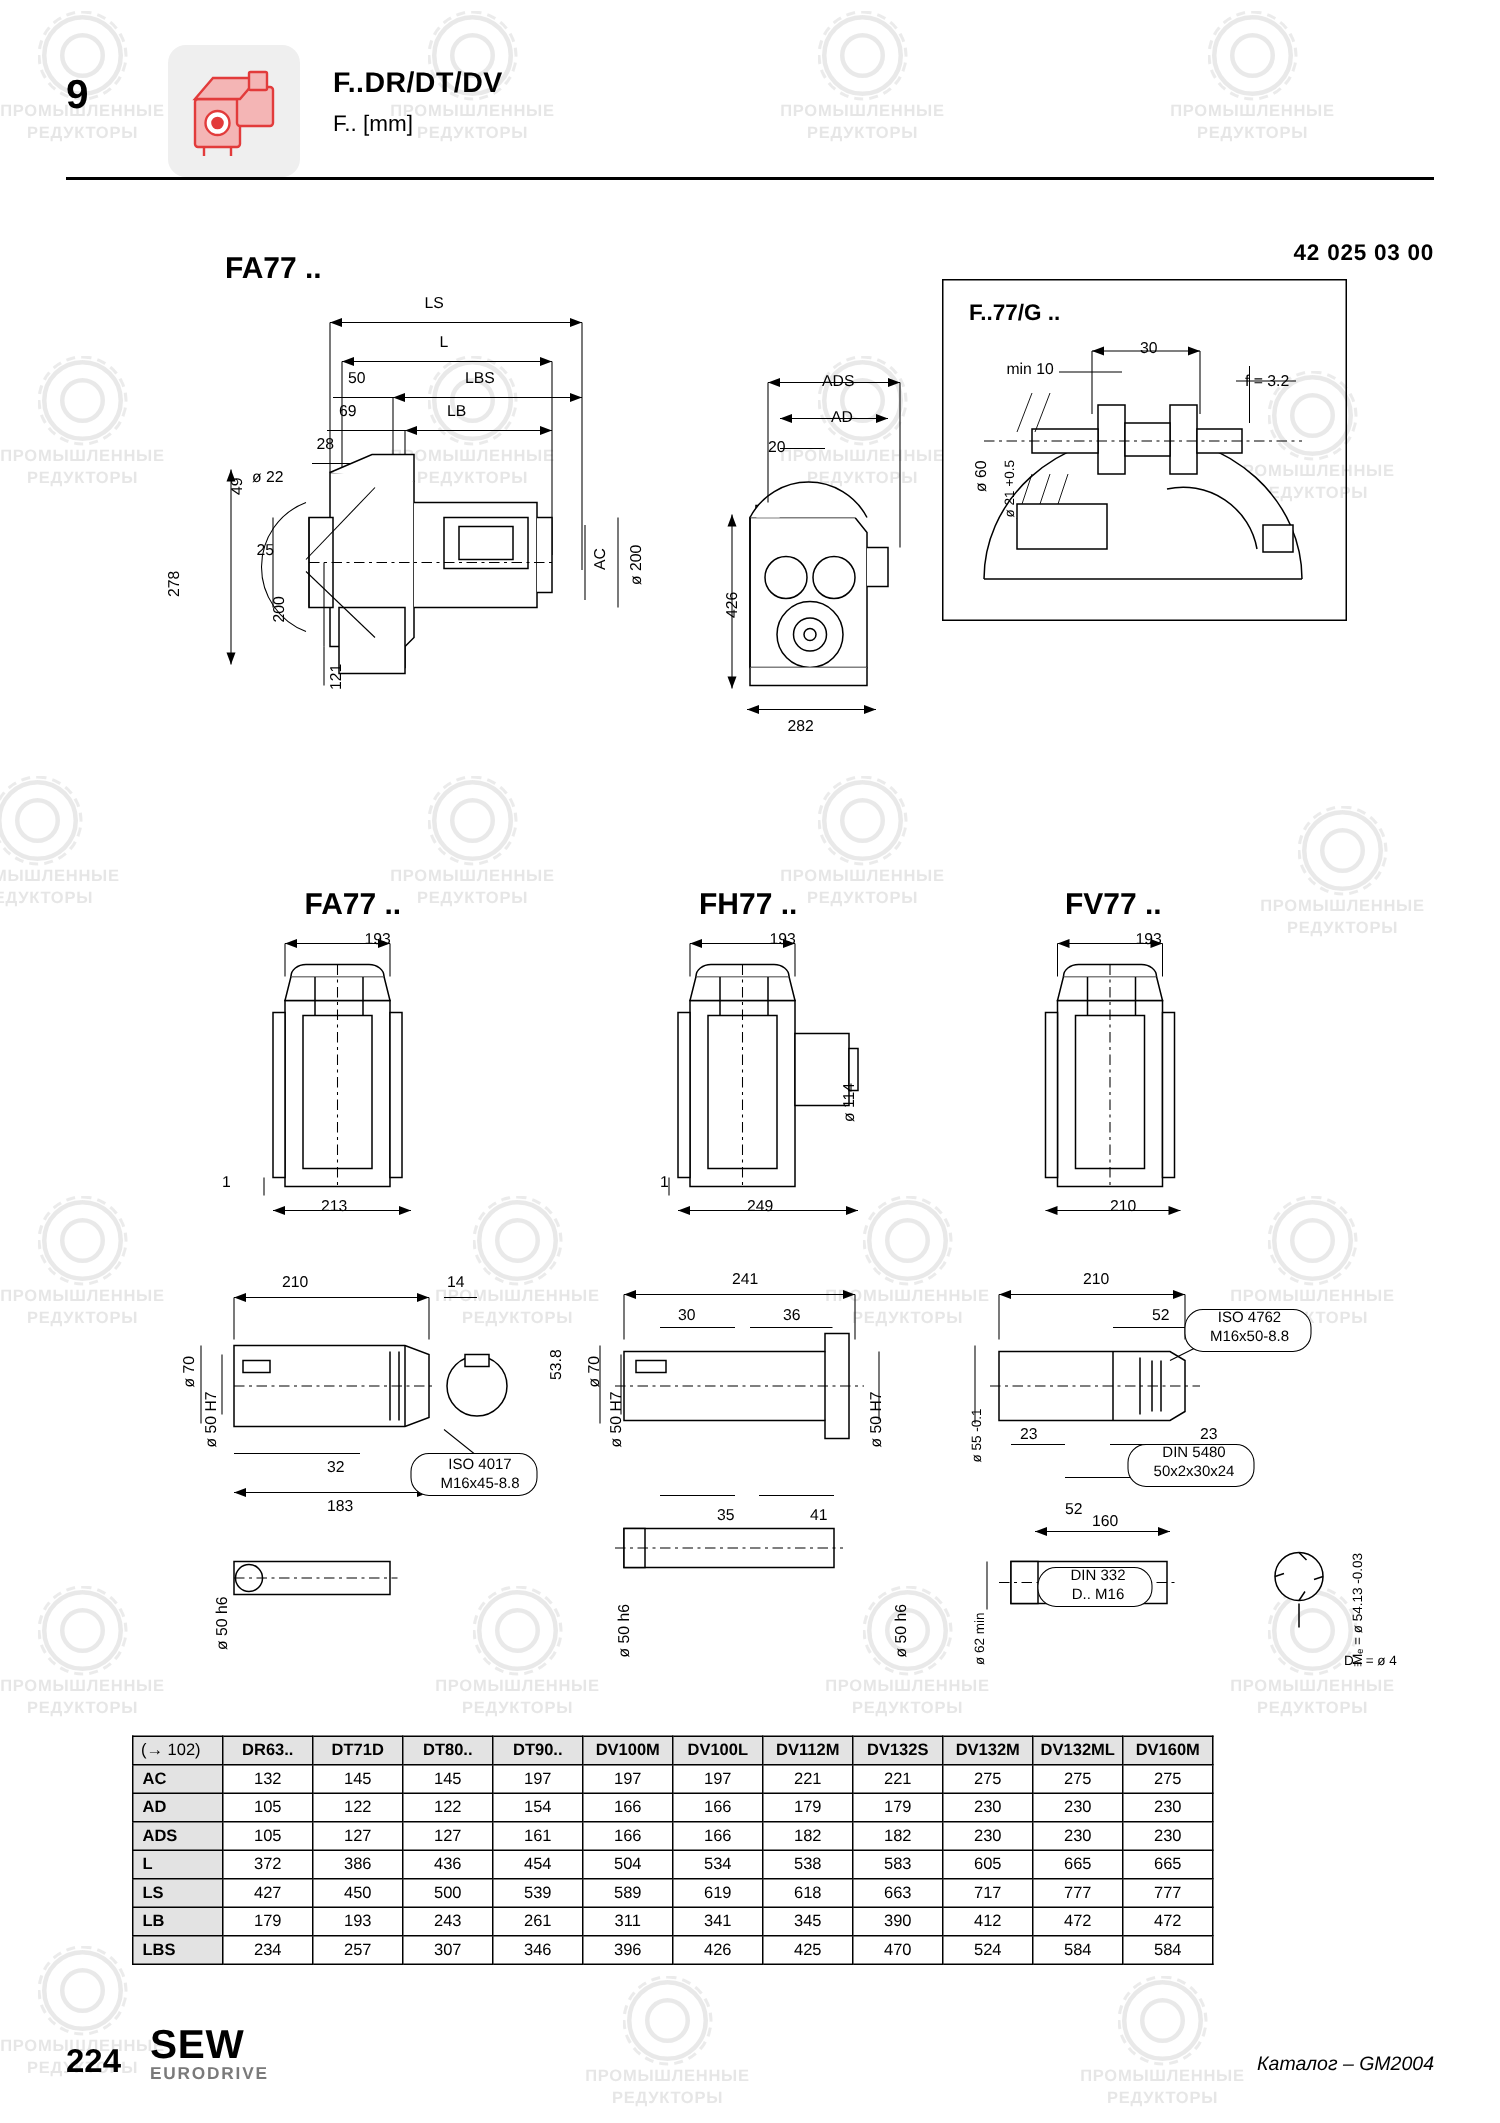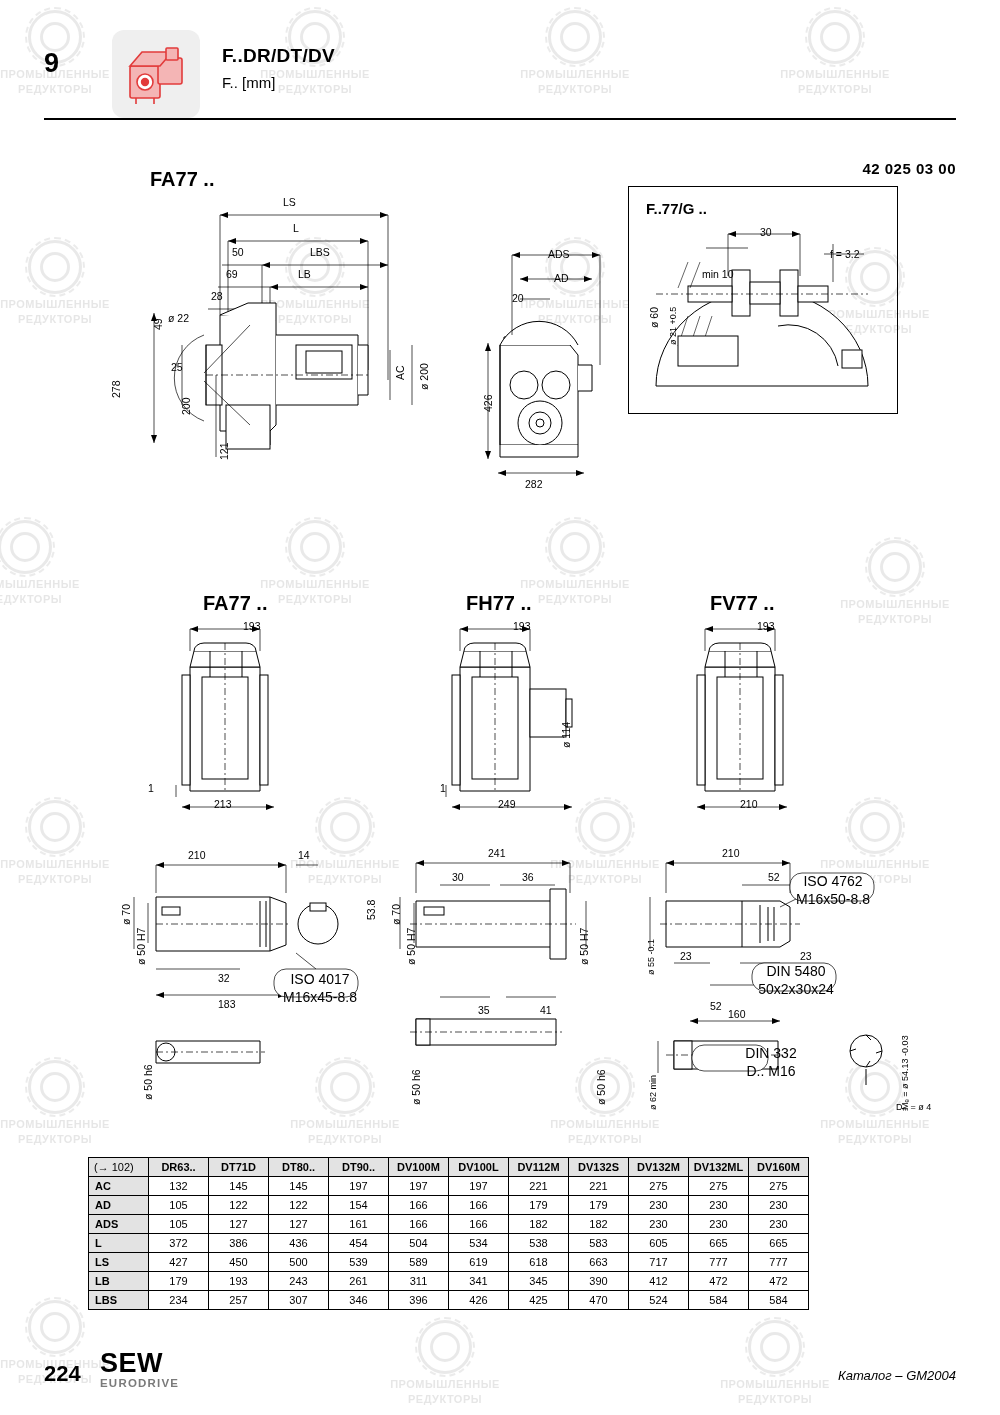--- a/index.html
+++ b/index.html
@@ -79,21 +79,21 @@
   }
 
   
   .fig-title { position: absolute; font-size: 20px; font-weight: bold; }
   .code-no {
     position: absolute; right: 44px; top: 160px;
     font-size: 15px; font-weight: bold; letter-spacing: .5px;
   }
   .dim { position: absolute; font-size: 10.5px; }
   .dim.v { transform: rotate(-90deg); transform-origin: left top; }
-  .note { position: absolute; font-size: 14px; line-height: 1.25; text-align: center; }
+  .note { position: absolute; font-size: 10px; line-height: 1.25; text-align: center; }
 
   svg { position: absolute; left: 0; top: 0; overflow: visible; }
   .ln { stroke: #000; stroke-width: 1; fill: none; }
   .ln-thin { stroke: #000; stroke-width: .7; fill: none; }
   .dash { stroke: #000; stroke-width: .7; fill: none; stroke-dasharray: 7 3 2 3; }
   .hatch { fill: none; stroke: #000; stroke-width: .6; }
 
   
   .tbl {
     position: absolute; left: 88px; top: 1157px;
@@ -414,21 +414,21 @@
       <line x1="28" y1="108" x2="240" y2="108" class="dash"></line>
       <path d="M60 130 l-10 30 M72 130 l-10 30 M84 130 l-10 30" class="hatch"></path>
       <path d="M60 76 l-10 26 M72 76 l-10 26" class="hatch"></path>
       <rect x="50" y="150" width="60" height="30" fill="#fff"></rect>
       <path d="M150 140 a50 50 0 0 1 60 40" fill="none"></path>
       <rect x="214" y="164" width="20" height="18" fill="#fff"></rect>
     </g>
   </svg>
 
   <div class="dim" style="left:760px; top:226px;">30</div>
-  <div class="dim" style="left:702px; top:240px;margin-top:28px;">min 10</div>
+  <div class="dim" style="left:671px; top:240px;">min 10</div>
   <div class="dim" style="left:830px; top:248px;">f = 3.2</div>
   <div class="dim v" style="left:648px; top:328px;">ø 60</div>
   <div class="dim v" style="left:668px; top:345px; font-size:9px;">ø 21 +0.5</div>
 
   <div class="fig-title" style="left:203px; top:592px;">FA77 ..</div>
   <div class="fig-title" style="left:466px; top:592px;">FH77 ..</div>
   <div class="fig-title" style="left:710px; top:592px;">FV77 ..</div>
 
   <svg width="260" height="220" style="left:150px; top:615px;">
     <g class="ln-thin">
@@ -646,21 +646,21 @@
   <div class="dim v" style="left:900px; top:1110px; font-size:9px;">Mₑ = ø 54.13 -0.03</div>
 
   <div class="note" style="left:790px; top:873px; width:86px;">
     <span style="white-space:pre-line;">ISO 4762
 M16x50-8.8</span>
   </div>
   <div class="note" style="left:752px; top:963px; width:88px;">
     <span style="white-space:pre-line;">DIN 5480
 50x2x30x24</span>
   </div>
-  <div class="note" style="left:692px; top:1045px; width:80px;margin-left:39px;">
+  <div class="note" style="left:692px; top:1045px; width:80px;">
     <span style="white-space:pre-line;">DIN 332
 D.. M16</span>
   </div>
 
   <table class="tbl">
     <thead>
       <tr>
         <th class="corner">(→     102)</th>
         <th>DR63..</th>
         <th>DT71D</th>

